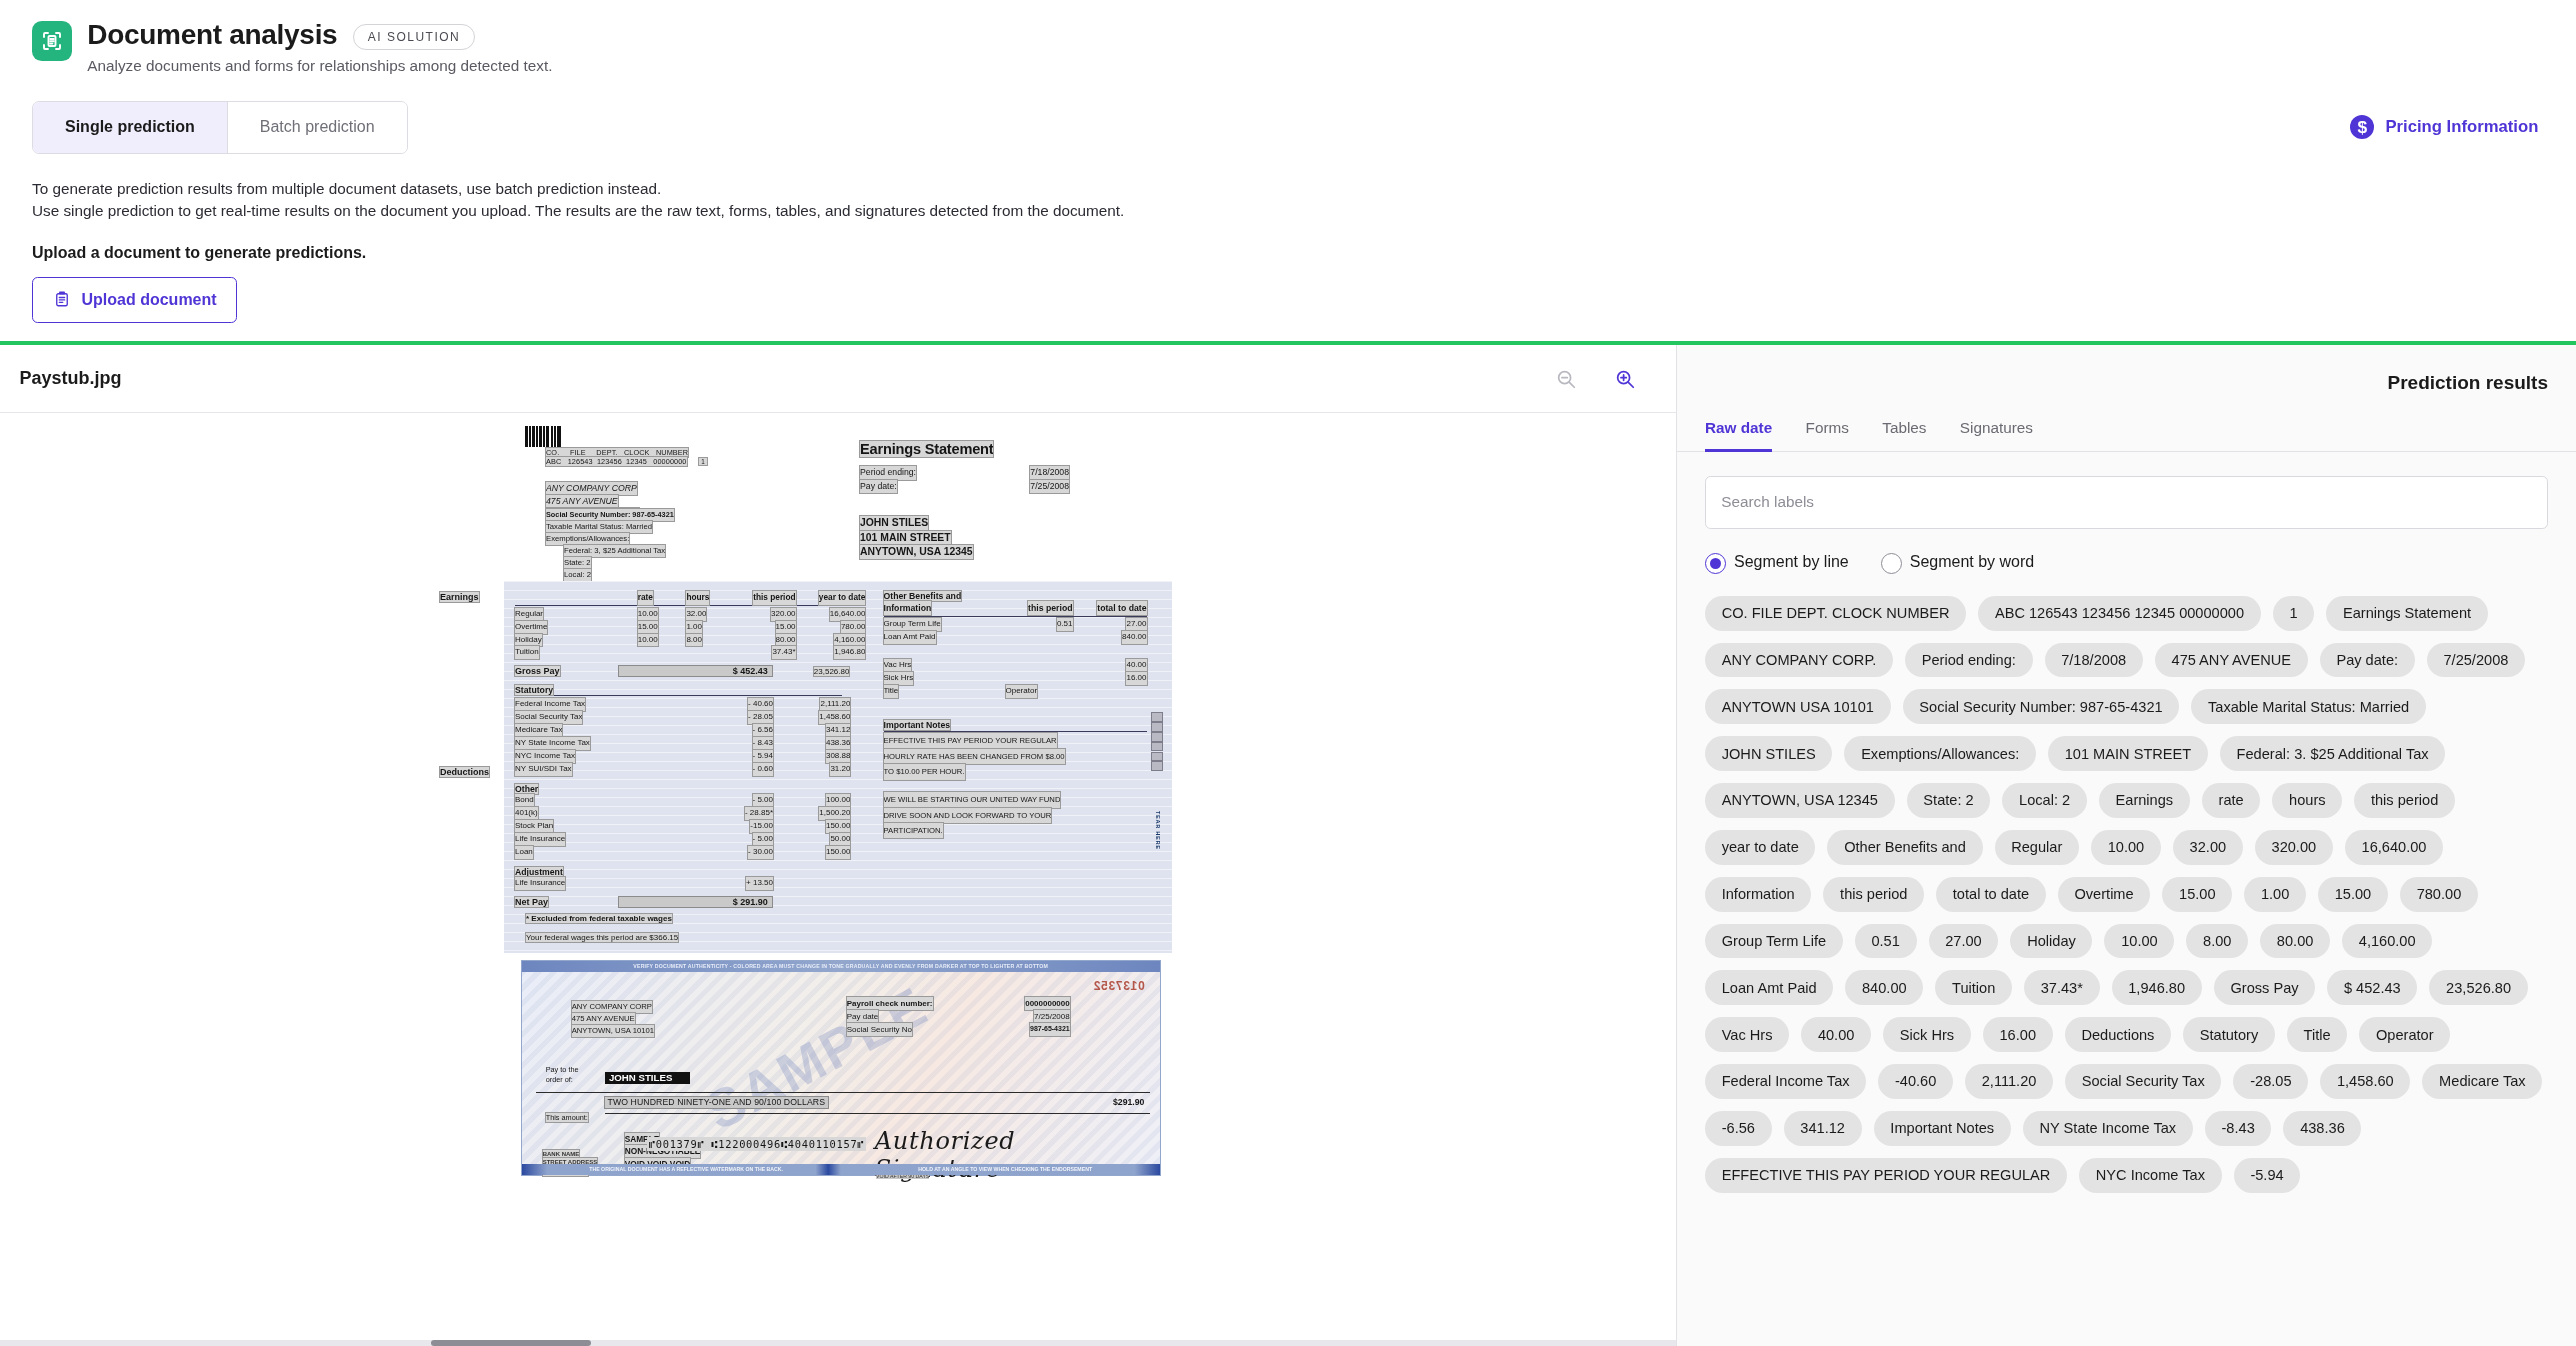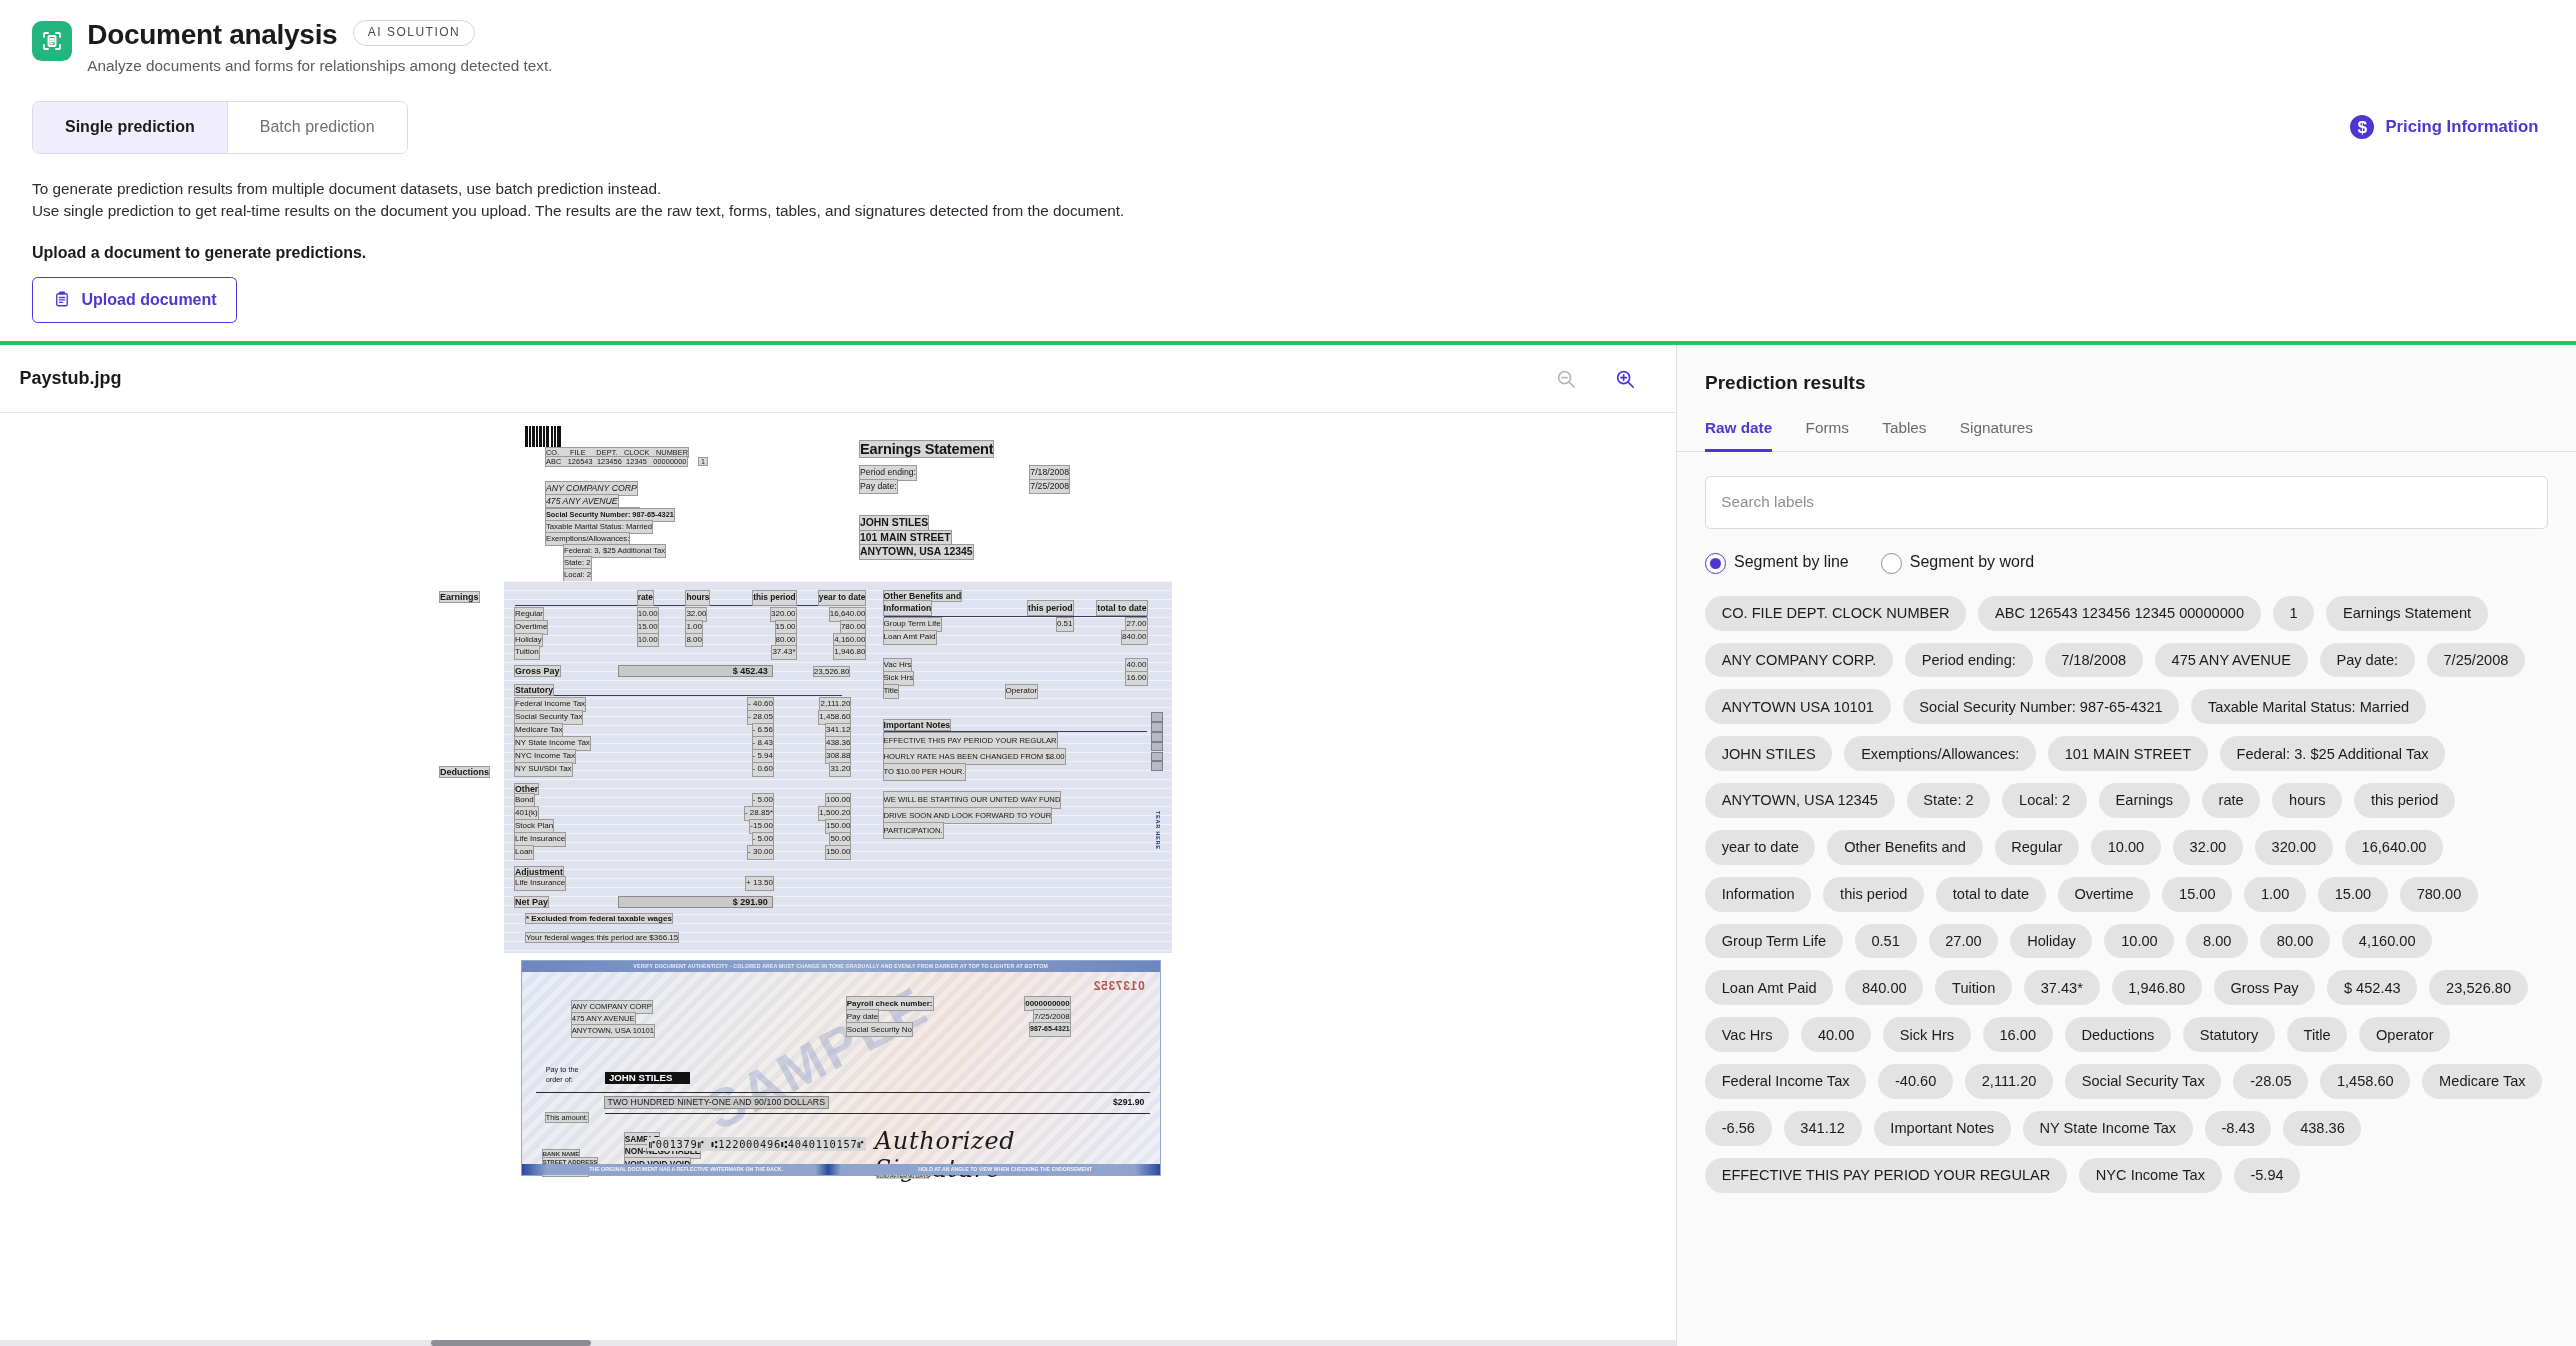--- a/index.html
+++ b/index.html
@@ -13,21 +13,21 @@
   .app { width: 2576px; height: 1346px; position: relative; display: flex; flex-direction: column; }
 
   
   .page-header { padding: 19.5px 32px 15.3px 32px; }
   .title-row { display: flex; align-items: flex-start; gap: 15.3px; }
   .app-icon {
     width: 40px; height: 40px; border-radius: 9.7px; background: #24b47e;
     display: flex; align-items: center; justify-content: center; flex: 0 0 auto; margin-top: 1.4px;
   }
   .title-block { display: flex; flex-direction: column; gap: 5.6px; }
-  .title-line { display: flex; align-items: flex-start; gap: 15.3px; }
+  .title-line { display: flex; align-items: flex-end; gap: 15.3px; }
   .page-title { font-size: 28px; font-weight: 700; letter-spacing: -0.3px; color: #1b1b1b; line-height: 1.1; }
   .pill-badge {
     border: 1px solid #d4d4d8; border-radius: 695px; padding: 4.9px 14px 5.6px 14px;
     font-size: 12px; letter-spacing: 1.5px; color: #4a4a52; font-weight: 500; white-space: nowrap;
   }
   .page-subtitle { font-size: 15.3px; color: #5a5a63; line-height: 1.3; }
 
   
   .toolbar-row { display: flex; align-items: center; justify-content: space-between; padding: 9.7px 32px 0 32px; }
   .segmented { display: flex; border: 1px solid #dcdce2; border-radius: 7px; overflow: hidden; height: 53px; }
@@ -185,21 +185,21 @@
   }
 
   .hscroll { position: absolute; left: 0; right: 0; bottom: 0; height: 6.3px; background: #e8e8ec; }
   .hscroll i { position: absolute; left: 431px; width: 160px; height: 6.3px; background: #8d8d96; border-radius: 3.5px; }
 
   
   .results {
     width: 900px; flex: 0 0 900px; border-left: 1px solid #e2e2e6;
     background: #fafafa; display: flex; flex-direction: column; min-width: 0;
   }
-  .results-title { padding: 26.4px 28px 0 28px; font-size: 19px; font-weight: 700; color: #1b1b1b; }
+  .results-title { padding: 26.4px 28px 0 28px; font-size: 19px; font-weight: 700; color: #1b1b1b; text-align: right; }
   .res-tabs { display: flex; gap: 0; padding: 18px 28px 0 28px; border-bottom: 1px solid #e2e2e6; }
   .res-tab {
     padding: 7px 16.7px 14px 16.7px; font-size: 15.3px; color: #6a6a72; cursor: pointer;
     position: relative; white-space: nowrap;
   }
   .res-tab:first-child { padding-left: 0; }
   .res-tab.active { color: #4f35d6; font-weight: 700; }
   .res-tab.active::after {
     content: ""; position: absolute; left: 0; right: 16.7px; bottom: -1px; height: 2.8px; background: #4f35d6;
   }

